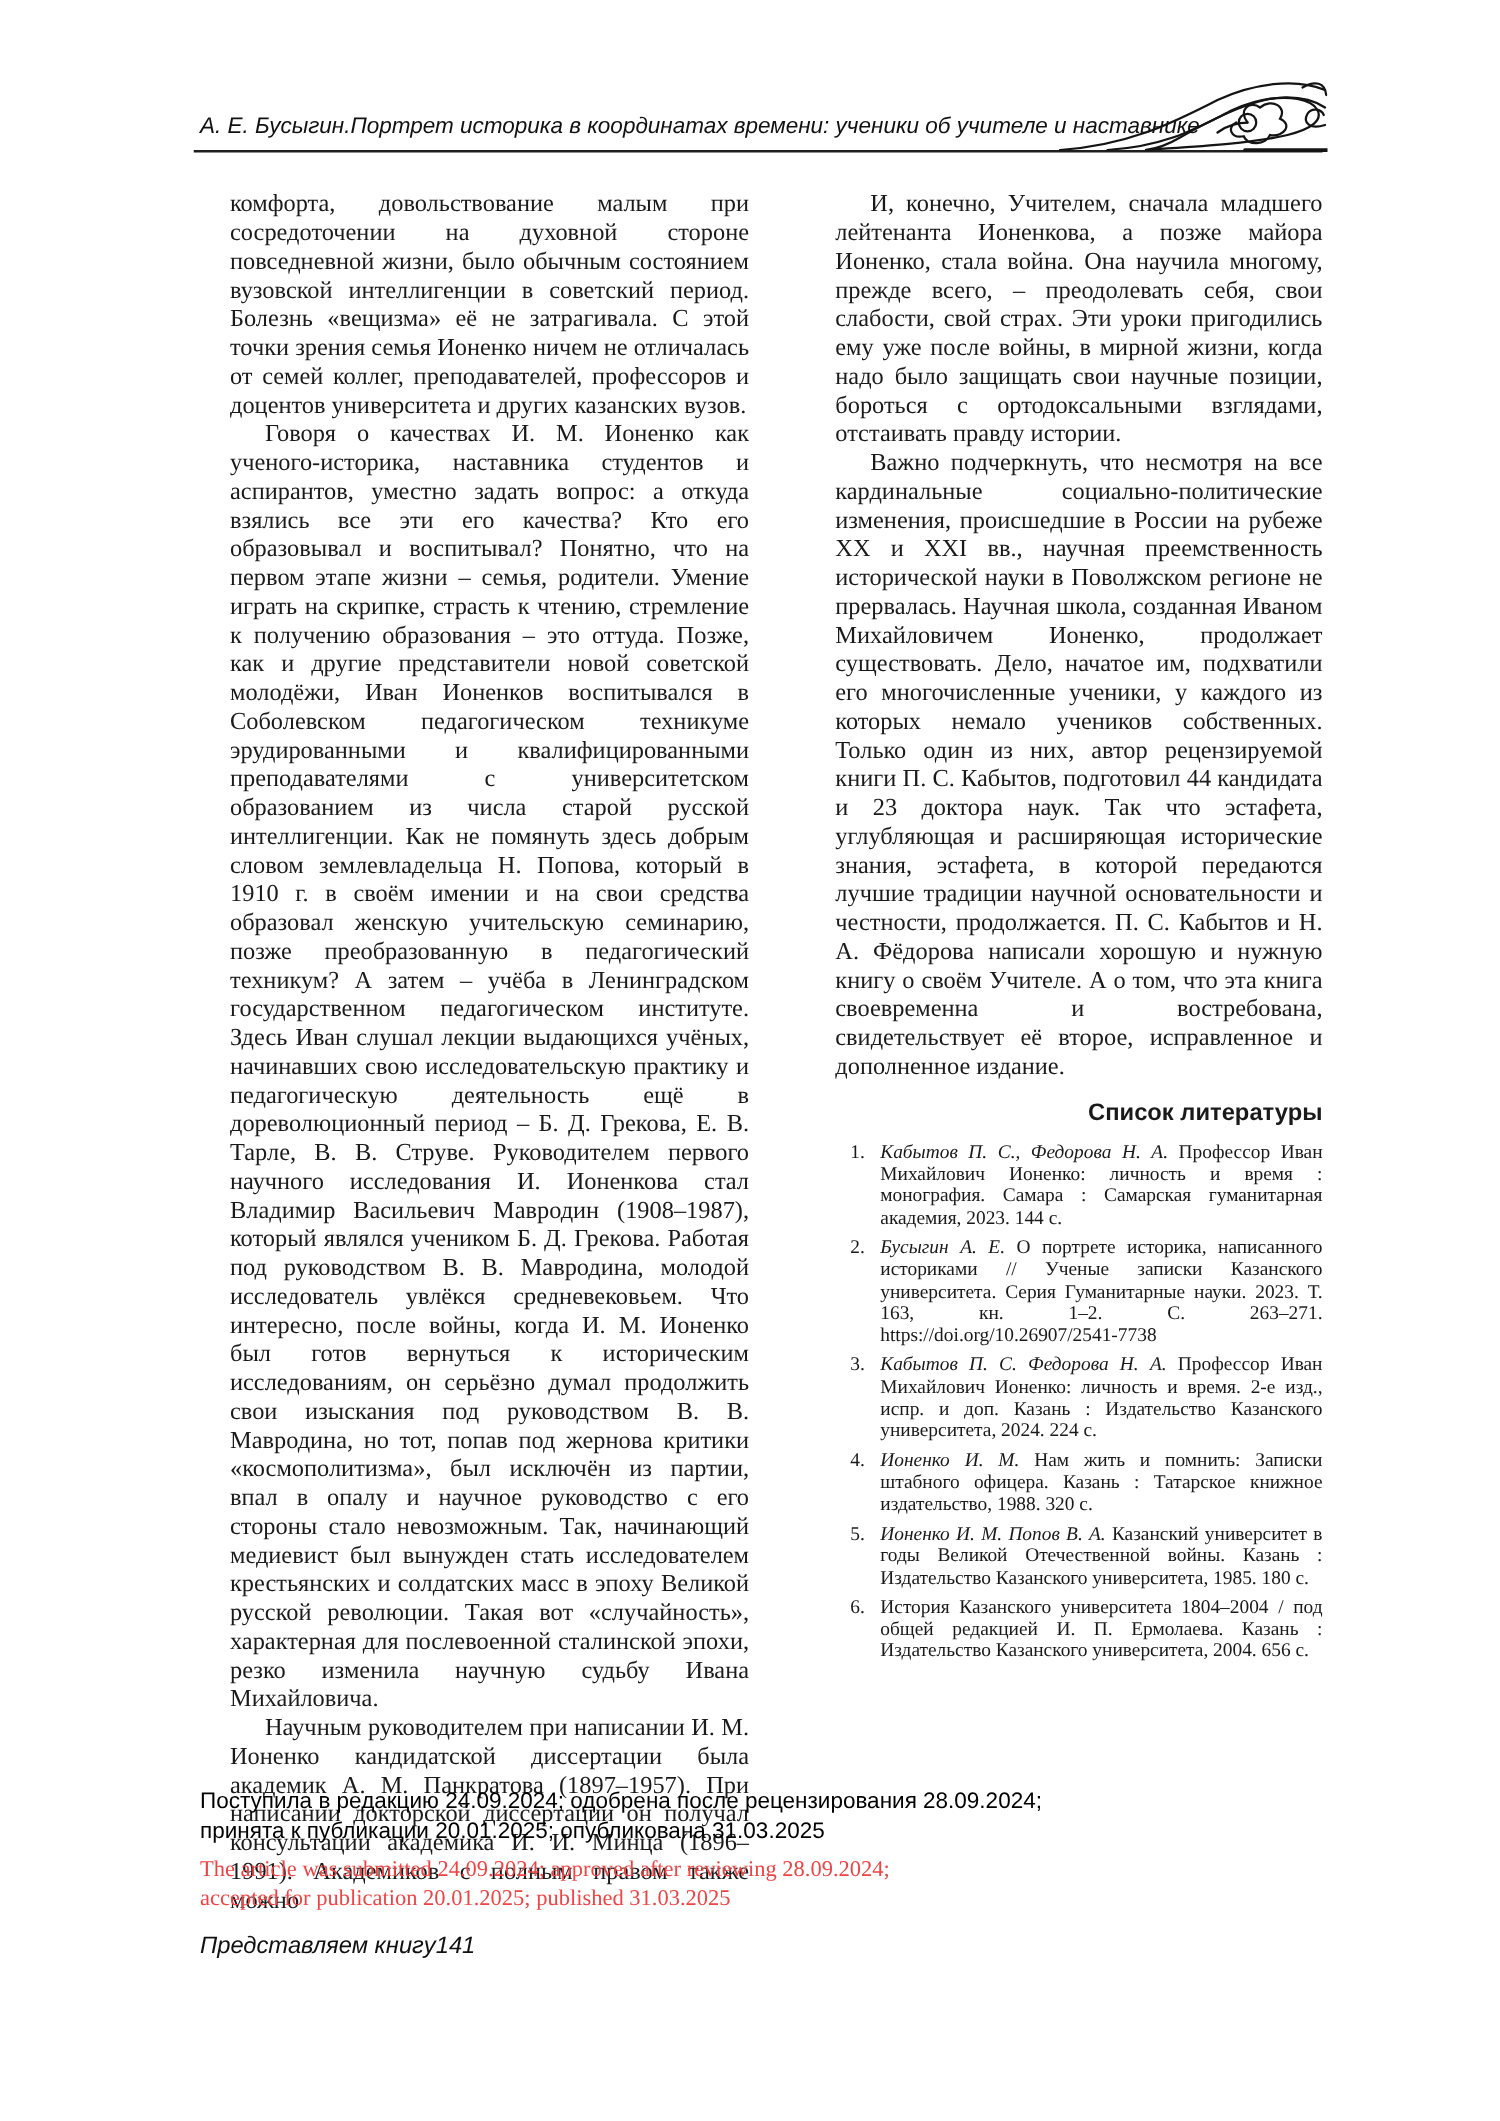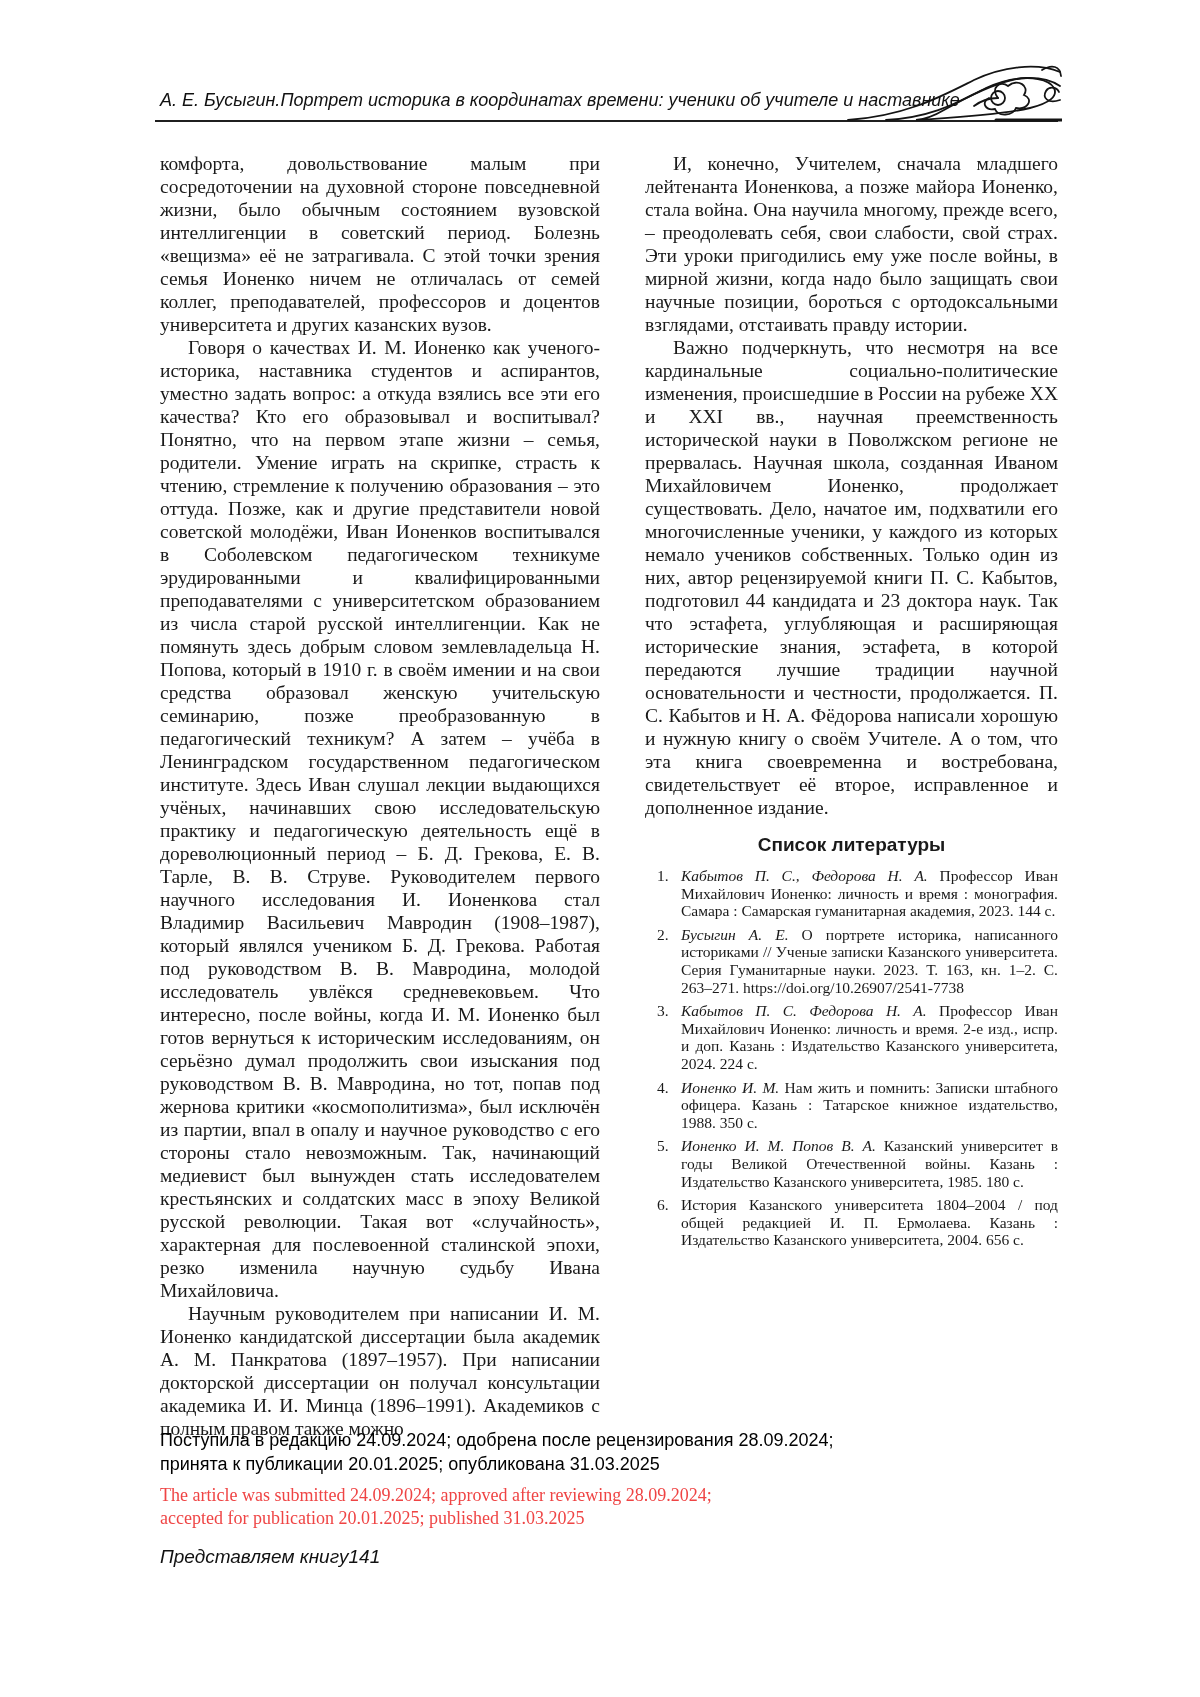--- a/index.html
+++ b/index.html
@@ -45,38 +45,38 @@
 
   
   .columns {
     position: absolute;
     left: 160px;
     top: 152px;
     width: 898px;
     display: flex;
     gap: 45px;
   }
-  .col { text-align: justify; hyphens: auto; }
+  .col { text-align: justify; hyphens: auto; margin-left: 24px; }
   .col-left  { width: 440px; }
   .col-right { width: 413px; }
   .col p {
     margin: 0;
     font-size: 19.5px;
     line-height: 23px;
     text-indent: 28px;
   }
   .col p.cont { text-indent: 0; }
 
   
   .refs-heading {
     font-family: "Liberation Sans", sans-serif;
     font-weight: bold;
     font-size: 19px;
     margin: 15px 0 11px 0;
-    text-align: center;
+    text-align: right;
     text-indent: 0;
   }
   ol.refs { list-style: none; margin: 0; padding: 0; font-size: 15.5px; line-height: 17.6px; }
   ol.refs li {
     position: relative;
     padding-left: 36px;
     margin-bottom: 6px;
     text-align: justify;
   }
   ol.refs .ref-num { position: absolute; left: 12px; }
@@ -163,21 +163,21 @@
 
           <li class="ref">
             <span class="ref-num">2.</span><span class="ref-authors">Бусыгин А. Е.</span><span class="ref-text"> О портрете историка, написанного историками // Ученые записки Казанского университета. Серия Гуманитарные науки. 2023. Т. 163, кн. 1–2. С. 263–271. https://doi.org/10.26907/2541-7738</span>
           </li>
 
           <li class="ref">
             <span class="ref-num">3.</span><span class="ref-authors">Кабытов П. С. Федорова Н. А.</span><span class="ref-text"> Профессор Иван Михайлович Ионенко: личность и время. 2-е изд., испр. и доп. Казань : Издательство Казанского университета, 2024. 224 с.</span>
           </li>
 
           <li class="ref">
-            <span class="ref-num">4.</span><span class="ref-authors">Ионенко И. М.</span><span class="ref-text"> Нам жить и помнить: Записки штабного офицера. Казань : Татарское книжное издательство, 1988. 350 с.</span>
+            <span class="ref-num">4.</span><span class="ref-authors">Ионенко И. М.</span><span class="ref-text"> Нам жить и помнить: Записки штабного офицера. Казань : Татарское книжное издательство, 1988. 320 с.</span>
           </li>
 
           <li class="ref">
             <span class="ref-num">5.</span><span class="ref-authors">Ионенко И. М. Попов В. А.</span><span class="ref-text"> Казанский университет в годы Великой Отечественной войны. Казань : Издательство Казанского университета, 1985. 180 с.</span>
           </li>
 
           <li class="ref">
             <span class="ref-num">6.</span><span class="ref-authors"></span><span class="ref-text">История Казанского университета 1804–2004 / под общей редакцией И. П. Ермолаева. Казань : Издательство Казанского университета, 2004. 656 с.</span>
           </li>
         </ol>

